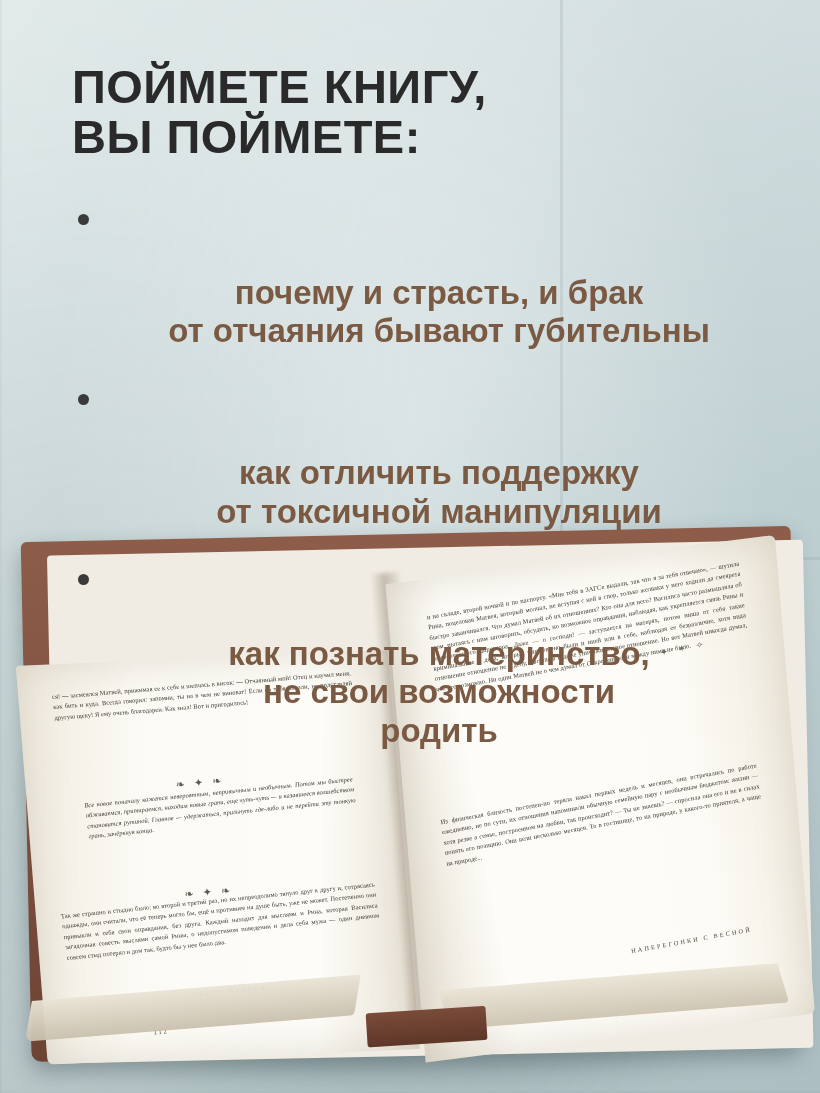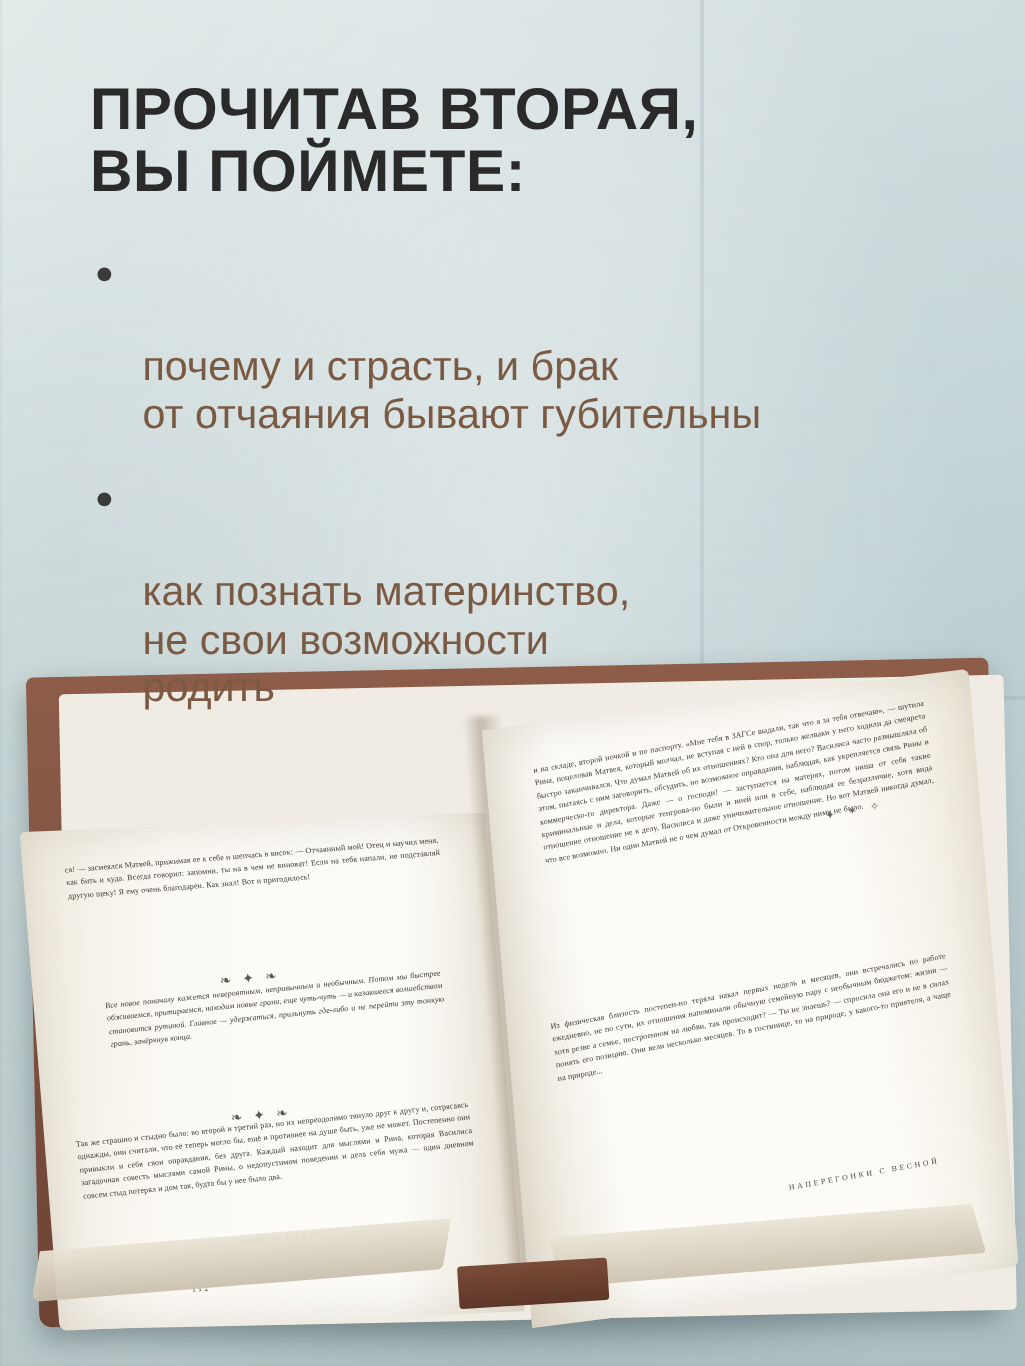--- a/index.html
+++ b/index.html
@@ -79,23 +79,24 @@
     list-style: none;
     margin: 0;
     padding: 0;
   }
   .bullet {
     position: relative;
     padding-left: 42px;
     margin-bottom: 26px;
     font-size: 33px;
     line-height: 1.17;
-    font-weight: 400;
+    font-weight: 700;
     color: #7b5a44;
     white-space: pre-line;
+    text-align: center;
   }
   .bullet .dot {
     position: absolute;
     left: 6px;
     top: 17px;
     width: 11px;
     height: 11px;
     border-radius: 50%;
     background: #3b3b3b;
   }
@@ -305,28 +306,33 @@
 </style>
 </head>
 <body>
 
 <div class="poster">
   <div class="bg-texture"></div>
   <div class="bg-texture right"></div>
   <div class="bg-vignette"></div>
 
   <div class="content">
-    <h1 class="headline">ПРОЧИТАВ ВТОРАЯ,
+    <h1 class="headline">ПОЙМЕТЕ КНИГУ,
 ВЫ ПОЙМЕТЕ:</h1>
 
     <ul class="bullets">
       <li class="bullet">
         <span class="dot"></span>
         <span>почему и страсть, и брак
 от отчаяния бывают губительны</span>
+      </li>
+      <li class="bullet">
+        <span class="dot"></span>
+        <span>как отличить поддержку
+от токсичной манипуляции</span>
       </li>
       <li class="bullet">
         <span class="dot"></span>
         <span>как познать материнство,
 не свои возможности
 родить</span>
       </li>
     </ul>
   </div>
 

